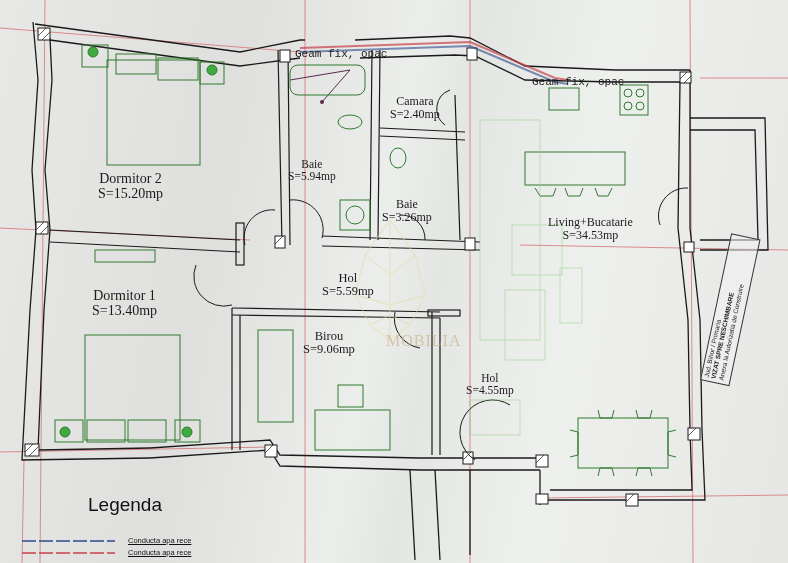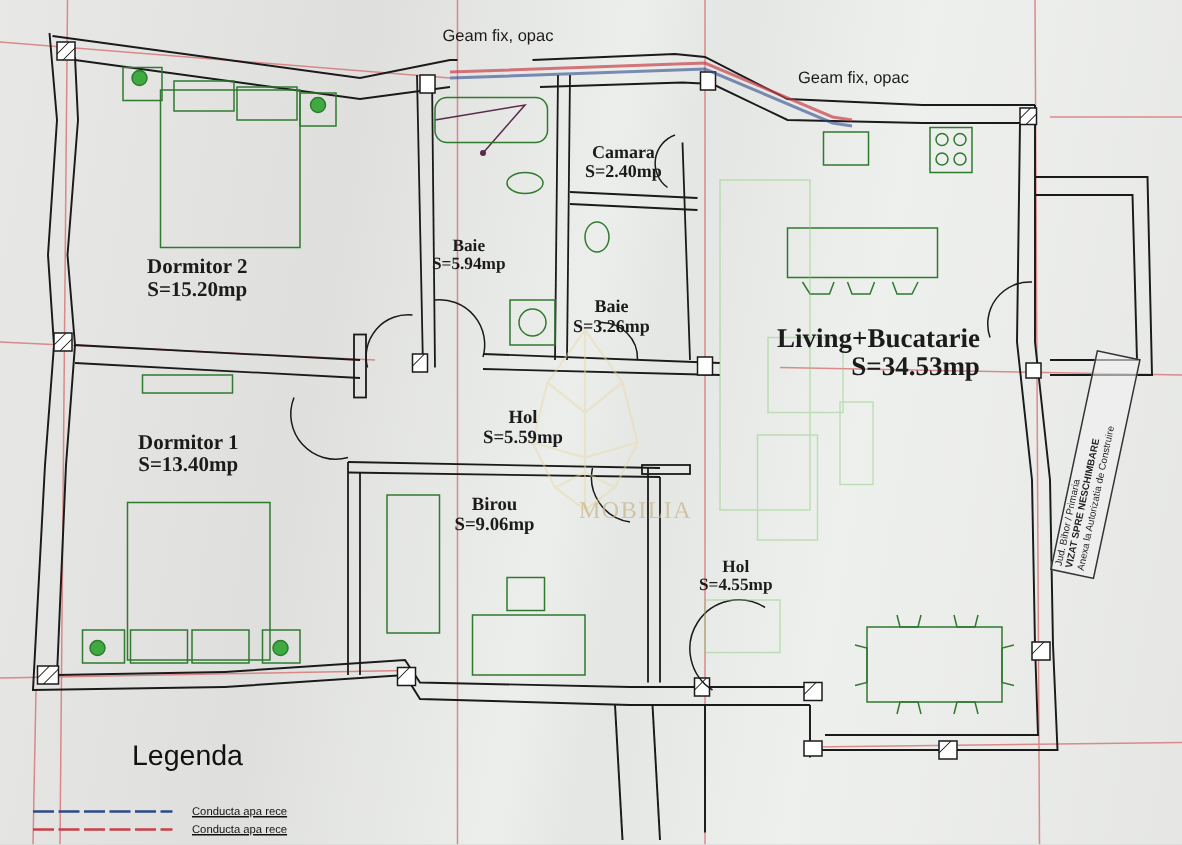--- a/index.html
+++ b/index.html
@@ -14,29 +14,29 @@
       background: linear-gradient(100deg, #e8e9e7 0%, #dfe0de 28%, #eceeec 48%, #e4e6e3 55%, #eef0ee 70%, #e6e7e5 100%);
     }
     svg { position: absolute; left: 0; top: 0; }
     .room-label {
       position: absolute;
       font-family: "Liberation Serif", serif;
       color: #1b1b1b;
       text-align: center;
       line-height: 1.05;
       white-space: nowrap;
-      font-weight: bold;
     }
     .room-label .name, .room-label .area { display: block; }
     .note {
       position: absolute;
-      font-family: Liberation Sans, sans-serif;
+      font-family: Liberation Mono, monospace;
       font-size: 11px;
       color: #1b1b1b;
       white-space: nowrap;
+      margin-top: 30px;
     }
     #legend-title {
       position: absolute; left: 88px; top: 494px;
       font-family: Liberation Sans, sans-serif;
       font-size: 19px; color: #111;
     }
     .legend-row {
       position: absolute; left: 22px;
       display: flex; align-items: center;
       font-family: "Liberation Sans", sans-serif;
@@ -297,21 +297,21 @@
     <span class="area">S=5.59mp</span>
   </div>
   <div class="room-label" style="left:303px; top:330px; font-size:12.5px;">
     <span class="name">Birou</span>
     <span class="area">S=9.06mp</span>
   </div>
   <div class="room-label" style="left:466px; top:372px; font-size:11.5px;">
     <span class="name">Hol</span>
     <span class="area">S=4.55mp</span>
   </div>
-  <div class="room-label" style="left:518px; top:216px; font-size:18px;text-align:right;">
+  <div class="room-label" style="left:548px; top:216px; font-size:12px;">
     <span class="name">Living+Bucatarie</span>
     <span class="area">S=34.53mp</span>
   </div>
 
   <div id="legend-title">Legenda</div>
   <div class="legend-row" style="top:536px; left:128px;">
     <span>Conducta apa rece</span>
   </div>
   <div class="legend-row" style="top:548px; left:128px;">
     <span>Conducta apa rece</span>

